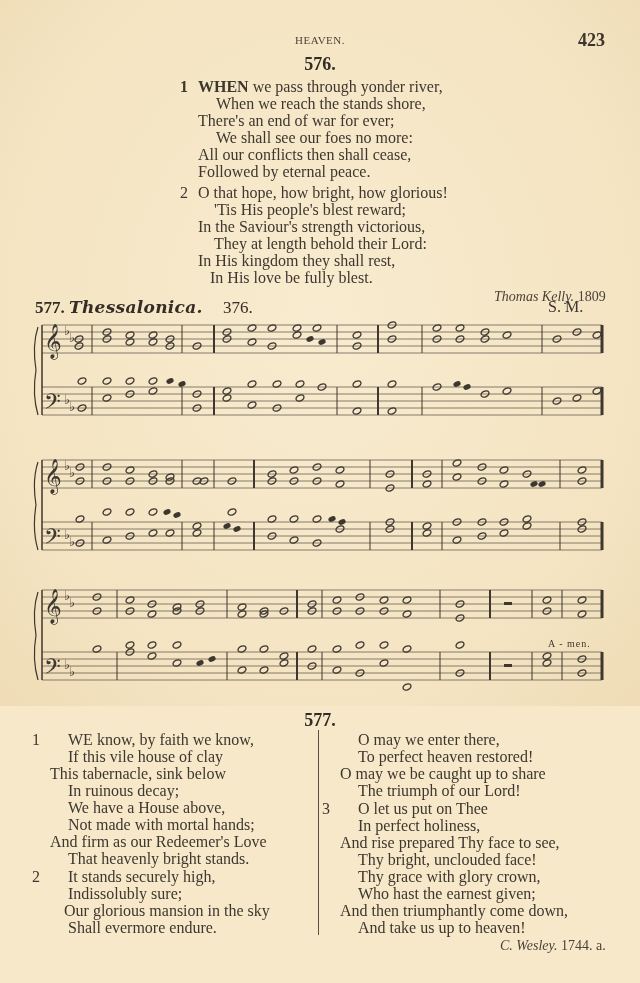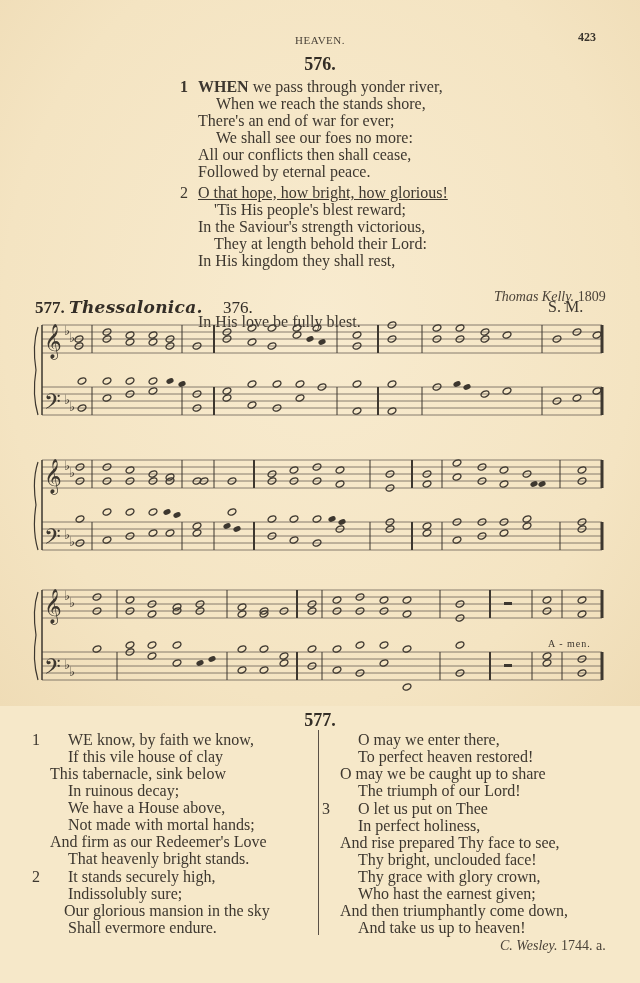--- a/index.html
+++ b/index.html
@@ -7,21 +7,21 @@
     width: 640px; height: 983px; overflow: hidden;
     background: #f6e8c9;
     font-family: "Liberation Serif", "DejaVu Serif", serif;
     color: #3a342c;
     position: relative;
   }
   .page { position: absolute; left: 0; top: 0; width: 640px; height: 706px;
     background: radial-gradient(ellipse at 50% 45%, #f8ebcf 0%, #f4e4c2 70%, #efdcb6 100%); }
   .abs { position: absolute; }
   .running-head { top: 34px; left: 0; width: 640px; text-align: center; font-size: 11px; letter-spacing: 0.5px; color: #4a4238; }
-  .page-number { top: 30px; left: 578px; font-size: 12px; font-weight: bold; color: #3a342c; }
+  .page-number { top: 30px; left: 578px; font-size: 18px; font-weight: bold; color: #3a342c; }
   .hymn-num { font-weight: bold; font-size: 18px; color: #332d26; }
   .verse-line { position: absolute; font-size: 16px; line-height: 18px; white-space: nowrap; color: #3d372f; }
   .verse-num { position: absolute; font-size: 16px; color: #3d372f; }
   .bold-word { font-weight: bold; }
   .tune-title { top: 297px; left: 35px; font-size: 17px; font-weight: bold; color: #332d26; white-space: nowrap; }
   .tune-title .gothic { font-family: "DejaVu Serif", serif; font-weight: bold; font-style: italic; letter-spacing: 0.3px; }
   .tune-title .tune-ref { font-weight: normal; margin-left: 16px; }
   .author-credit { font-size: 14px; font-style: italic; color: #4a4238; white-space: nowrap; }
   .author-credit .year { font-style: normal; }
   .meter { top: 298px; left: 548px; font-size: 16px; color: #3d372f; }
@@ -44,26 +44,26 @@
     <span class="verse-line" style="top:78px;left:198px;"><span class="bold-word">WHEN</span><span> we pass through yonder river,</span></span>
     <span class="verse-line" style="top:95px;left:216px;">When we reach the stands shore,</span>
     <span class="verse-line" style="top:112px;left:198px;">There's an end of war for ever;</span>
     <span class="verse-line" style="top:129px;left:216px;">We shall see our foes no more:</span>
     <span class="verse-line" style="top:146px;left:198px;">All our conflicts then shall cease,</span>
     <span class="verse-line" style="top:163px;left:198px;">Followed by eternal peace.</span>
   </div>
 
   <div>
     <span class="verse-num" style="top:184px;left:180px;">2</span>
-    <span class="verse-line" style="top:184px;left:198px;text-decoration:underline;">O that hope, how bright, how glorious!</span>
+    <span class="verse-line" style="top:184px;left:198px;">O that hope, how bright, how glorious!</span>
     <span class="verse-line" style="top:201px;left:214px;">'Tis His people's blest reward;</span>
     <span class="verse-line" style="top:218px;left:198px;">In the Saviour's strength victorious,</span>
     <span class="verse-line" style="top:235px;left:214px;">They at length behold their Lord:</span>
     <span class="verse-line" style="top:252px;left:198px;">In His kingdom they shall rest,</span>
-    <span class="verse-line" style="top:269px;left:198px;margin-top:44px;">In His love be fully blest.</span>
+    <span class="verse-line" style="top:269px;left:210px;">In His love be fully blest.</span>
   </div>
 
   <div class="abs author-credit" style="top:289px;left:494px;"><span>Thomas Kelly.</span> <span class="year">1809</span></div>
 
   <div class="abs tune-title">
     <span>577.</span>
     <span class="gothic">Thessalonica.</span>
     <span class="tune-ref">376.</span>
   </div>
   <div class="abs meter">S. M.</div>

